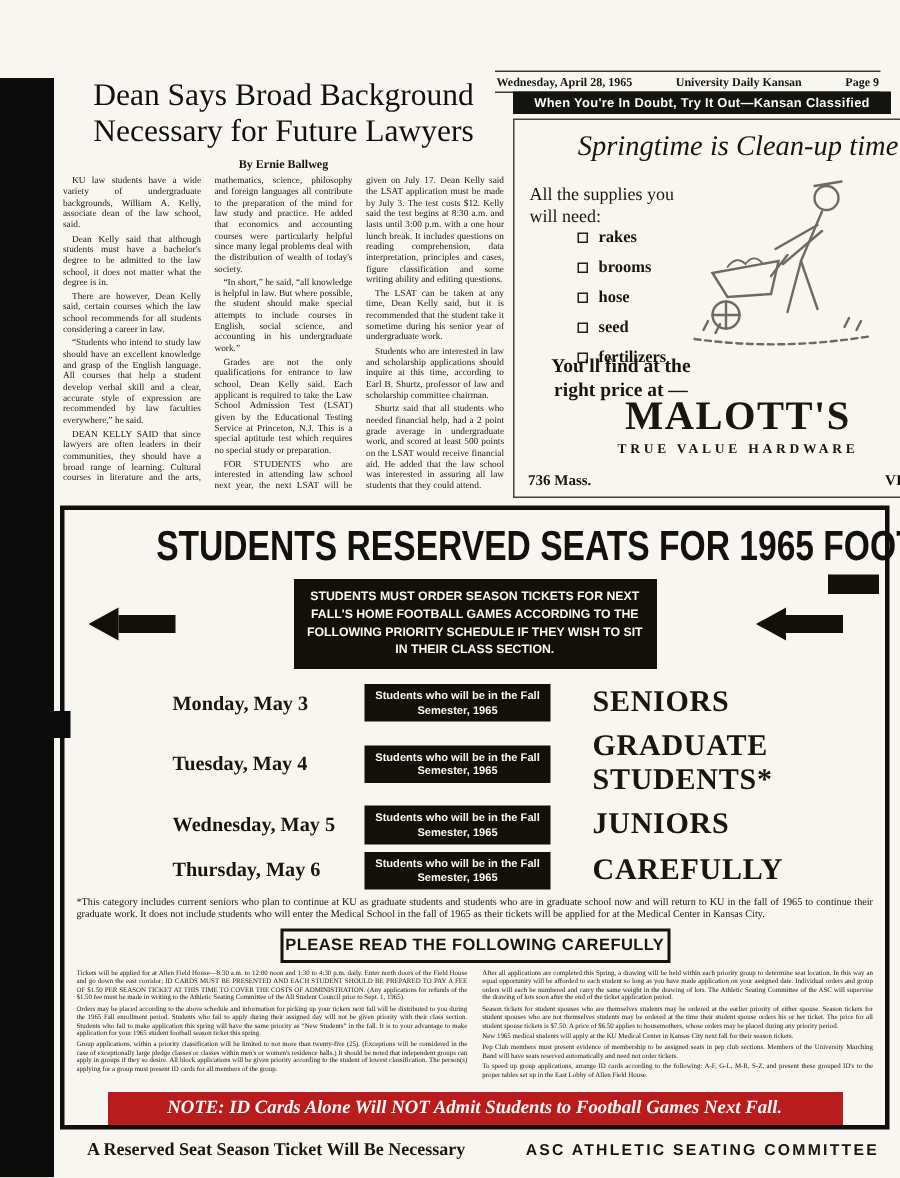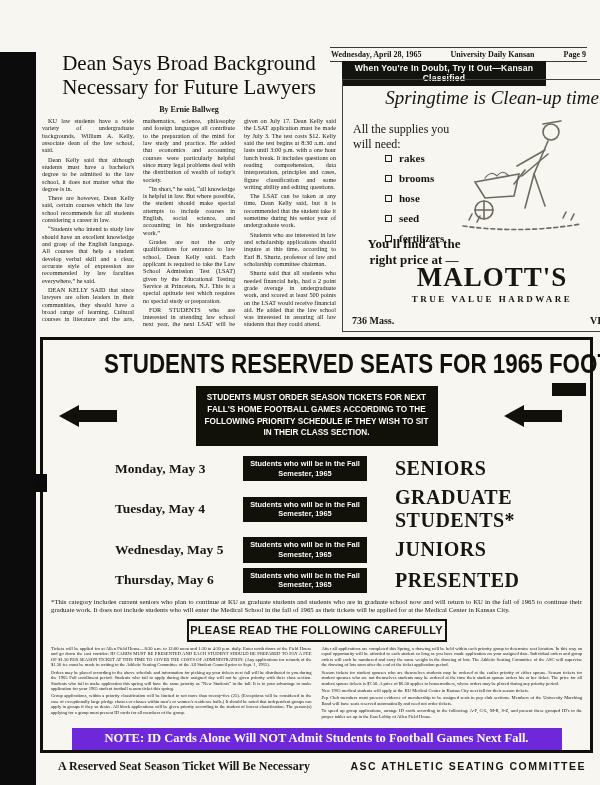--- a/index.html
+++ b/index.html
@@ -18,21 +18,21 @@
 
   
   .article { position:absolute; left:42px; top:52px; width:294px; }
   .headline { font-size:21px; font-weight:normal; text-align:center; line-height:1.12; color:#11100c; }
   .byline { text-align:center; font-size:8px; font-weight:bold; margin:6px 0 3px; }
   .article-cols { column-count:3; column-gap:9px; font-size:6.2px; line-height:1.18; text-align:justify;
                   height:212px; overflow:hidden; }
   .article-cols p { margin-bottom:2px; text-indent:6px; }
 
   
-  .classified { position:absolute; left:342px; top:61px; width:204px; background:#131310; color:#fdfdf8;
+  .classified { position:absolute; left:342px; top:61px; width:252px; background:#131310; color:#fdfdf8;
                 font-family:"Liberation Sans", sans-serif; font-weight:bold; font-size:8.6px; text-align:center;
                 padding:2px 0 3px; letter-spacing:0.2px; }
   .ad { position:absolute; left:342px; top:79px; width:300px; height:253px; border:1px solid #44423a; }
   .ad-title { font-style:italic; font-size:19px; text-align:center; margin-top:7px; }
   .ad-intro { position:absolute; left:10px; top:42px; width:100px; font-size:12px; line-height:1.25; }
   .supply-list { position:absolute; left:42px; top:72px; list-style:none; }
   .supply-list li { display:flex; align-items:center; gap:7px; margin-bottom:8px; font-size:11px; font-weight:bold; }
   .sq { display:inline-block; width:7px; height:7px; border:1.5px solid #201f18; background:#f8f6f1; }
   .ad-art { position:absolute; left:112px; top:28px; width:134px; height:136px; }
   .ad-find { position:absolute; left:4px; top:156px; width:134px; font-weight:bold; font-size:13px;
@@ -70,22 +70,22 @@
   .footnote { margin-top:4px; font-size:6.8px; line-height:1.2; text-align:justify; }
 
   .read-box { width:260px; margin:5px auto 4px; border:2px solid #14130c; text-align:center;
               font-family:"Liberation Sans", sans-serif; font-weight:bold; font-size:11px; padding:3px 0 4px;
               letter-spacing:0.3px; }
 
   .cols2 { display:flex; gap:10px; height:79px; overflow:hidden; margin-top:2px; }
   .cols2 .col { flex:1; font-size:4.6px; line-height:1.18; text-align:justify; }
   .cols2 p { margin-bottom:2px; }
 
-  .note-bar { margin:3px auto 0; width:490px; background:#6d28d9; color:#fcfbf5; text-align:center;
-              font-weight:bold; font-size:12.5px; padding:3px 0 4px; }
+  .note-bar { margin:3px auto 0; width:490px; background:#b91c1c; color:#fcfbf5; text-align:center;
+              font-weight:bold; font-size:12.5px; padding:3px 0 4px;font-style:italic; }
 
   
   .fbox-footer { position:absolute; left:58px; top:759px; width:528px; display:flex; justify-content:space-between;
                  align-items:baseline; }
   .fbox-footer .f-left { font-weight:bold; font-size:12px; }
   .fbox-footer .f-right { font-family:"Liberation Sans", sans-serif; font-weight:bold; font-size:10.5px;
                           letter-spacing:1.5px;text-align:right; }
 </style>
 </head>
 <body>
@@ -207,21 +207,21 @@
         <span class="cls">GRADUATE STUDENTS*</span>
       </div>
       <div class="srow">
         <span class="date">Wednesday, May 5</span>
         <span class="mid">Students who will be in the Fall Semester, 1965</span>
         <span class="cls">JUNIORS</span>
       </div>
       <div class="srow">
         <span class="date">Thursday, May 6</span>
         <span class="mid">Students who will be in the Fall Semester, 1965</span>
-        <span class="cls">PRESENTED</span>
+        <span class="cls">CAREFULLY</span>
       </div>
     </div>
 
     <p class="footnote">*This category includes current seniors who plan to continue at KU as graduate students and students who are in graduate school now and will return to KU in the fall of 1965 to continue their graduate work. It does not include students who will enter the Medical School in the fall of 1965 as their tickets will be applied for at the Medical Center in Kansas City.</p>
 
     <div class="read-box">PLEASE READ THE FOLLOWING CAREFULLY</div>
 
     <div class="cols2">
       <div class="col">
         <p>Tickets will be applied for at Allen Field House—8:30 a.m. to 12:00 noon and 1:30 to 4:30 p.m. daily. Enter north doors of the Field House and go down the east corridor; ID CARDS MUST BE PRESENTED AND EACH STUDENT SHOULD BE PREPARED TO PAY A FEE OF $1.50 PER SEASON TICKET AT THIS TIME TO COVER THE COSTS OF ADMINISTRATION. (Any applications for refunds of the $1.50 fee must be made in writing to the Athletic Seating Committee of the All Student Council prior to Sept. 1, 1965).</p>

